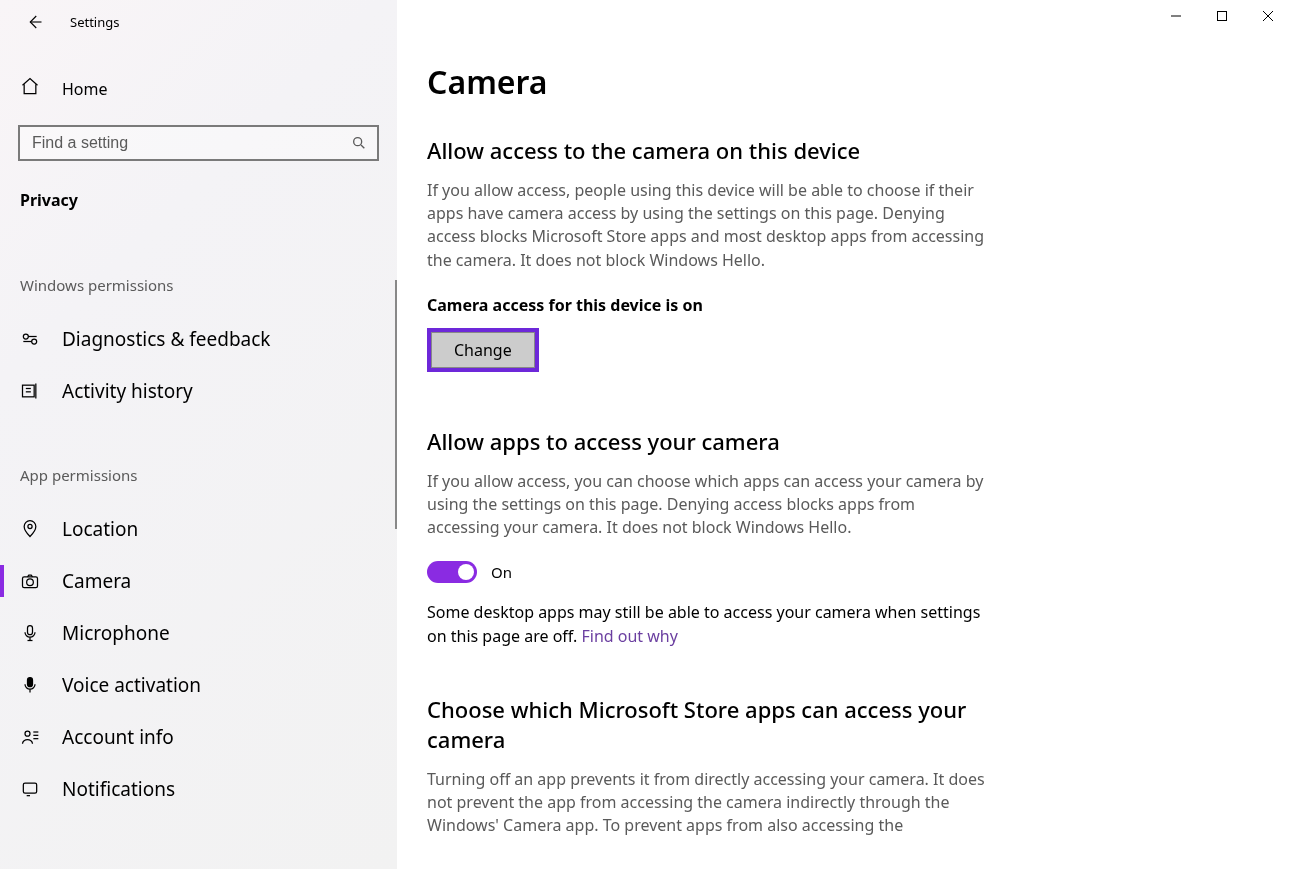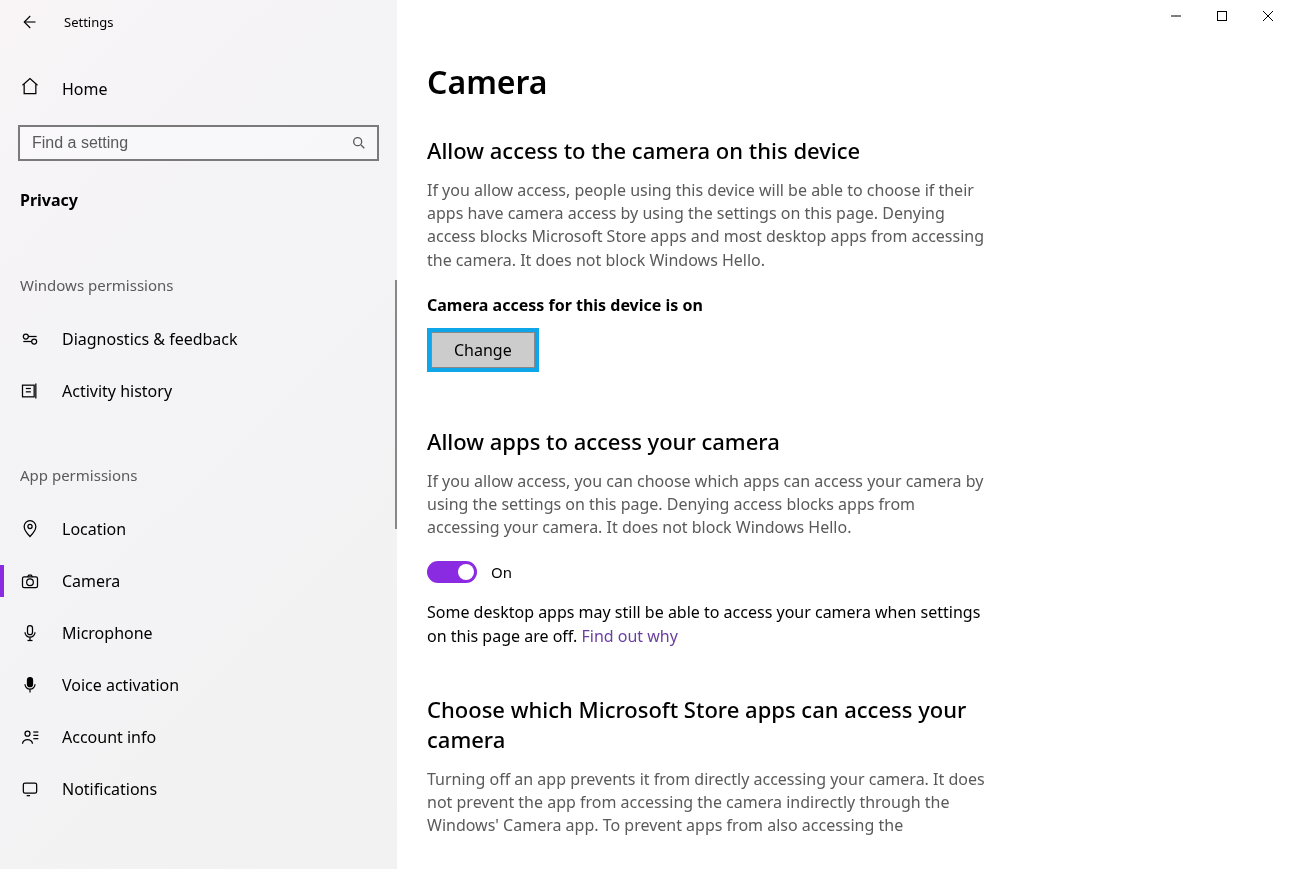--- a/index.html
+++ b/index.html
@@ -21,21 +21,21 @@
     width: 397px;
     height: 100%;
     background: linear-gradient(135deg, #f9f5f7 0%, #f4f3f6 30%, #f2f2f2 100%);
     position: relative;
     border-right: none;
   }
   .titlebar {
     display: flex;
     align-items: center;
     height: 44px;
-    padding-left: 18px;
+    padding-left: 24px;
     gap: 26px;
   }
   .titlebar .back-btn {
     width: 20px; height: 20px;
     display: flex; align-items: center; justify-content: center;
     cursor: pointer;
   }
   .titlebar .app-title {
     font-size: 13px;
     color: #000;
@@ -80,21 +80,21 @@
     color: #5a5a5a;
     padding: 64px 0 8px 20px;
   }
   .nav-list { padding-top: 10px; }
   .nav-item {
     display: flex;
     align-items: center;
     gap: 22px;
     height: 52px;
     padding-left: 20px;
-    font-size: 16px;
+    font-size: 19px;
     cursor: pointer;
     position: relative;
   }
   .nav-item.active::before {
     content: "";
     position: absolute;
     left: 0; top: 10px; bottom: 10px;
     width: 4px;
     background: #8a2be2;
   }
@@ -143,21 +143,21 @@
     max-width: 560px;
     margin: 0 0 22px 0;
   }
   .status-line {
     font-size: 16px;
     margin: 10px 0 12px 0;
     font-weight: bold;
   }
   .change-btn-wrap {
     display: inline-block;
-    border: 4px solid #0ea5e9;
+    border: 4px solid #6d28d9;
     padding: 0;
     margin-bottom: 54px;
   }
   .change-btn {
     background: #ccc;
     border: 1px solid #888;
     font-size: 16px;
     padding: 6px 22px;
     cursor: pointer;
     font-family: inherit;

